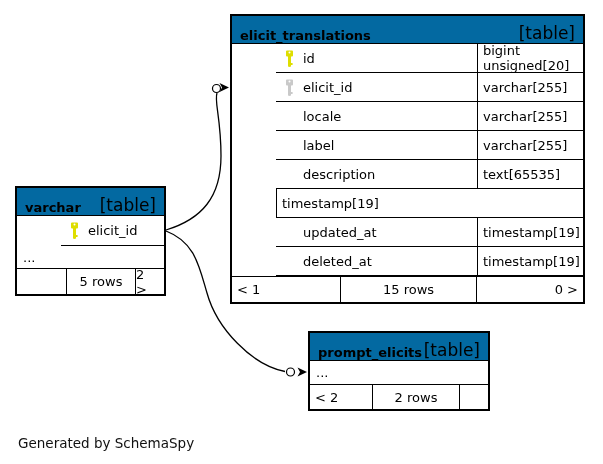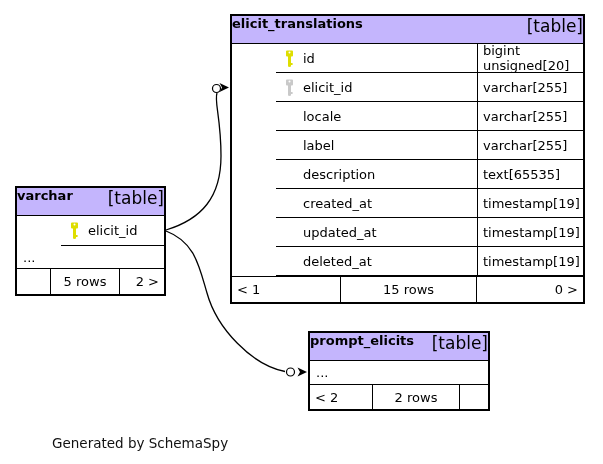--- a/index.html
+++ b/index.html
@@ -22,25 +22,25 @@
   }
   .db-table {
     position: absolute;
     border: 2px solid #000;
     background: #fff;
     display: flex;
     flex-direction: column;
     font-size: 13px;
   }
   .tbl-header {
-    background: #c4b5fd;
+    background: #0369a1;
     border-bottom: 1px solid #000;
     display: flex;
-    align-items: flex-start;
-    padding: 0 0;
+    align-items: flex-end;
+    padding: 0 8px;
     flex: none;
   }
   .tbl-header .tbl-name { font-weight: bold; font-size: 13px; }
   .tbl-header .tbl-tag { margin-left: auto; font-size: 17px; font-weight: normal; }
   .col-row {
     display: flex;
     border-bottom: 1px solid #000;
     flex: none;
     align-items: stretch;
     margin-left: 44px;
@@ -93,39 +93,38 @@
   #tbl-elicit-translations .tbl-footer { height: 26px; }
   #tbl-elicit-translations .foot-cell.left { width: 108px; }
   #tbl-elicit-translations .foot-cell.mid { width: 137px; }
 
   
   #tbl-elicits { left: 15px; top: 186px; width: 151px; }
   #tbl-elicits .tbl-header { height: 28px; }
   #tbl-elicits .col-row { height: 30px; }
   #tbl-elicits .name-cell { flex: 1; }
   #tbl-elicits .ellipsis-row { height: 23px; }
-  #tbl-elicits .tbl-footer { height: 25px; }
+  #tbl-elicits .tbl-footer { height: 25px; padding-left: 16px; }
   #tbl-elicits .foot-cell.left { width: 33px; }
   #tbl-elicits .foot-cell.mid { width: 70px; }
 
   
   #tbl-prompt-elicits { left: 308px; top: 331px; width: 182px; }
   #tbl-prompt-elicits .tbl-header { height: 28px; }
   #tbl-prompt-elicits .ellipsis-row { height: 24px; }
   #tbl-prompt-elicits .tbl-footer { height: 24px; }
   #tbl-prompt-elicits .foot-cell.left { width: 62px; }
   #tbl-prompt-elicits .foot-cell.mid { width: 88px; }
 
   .credit {
     position: absolute;
     left: 18px;
     top: 435px;
     font-size: 13.5px;
     color: #111;
-    margin-left: 34px;
   }
 </style>
 </head>
 <body>
 
 <div class="canvas">
 
   <svg class="overlay" width="603" height="464" viewBox="0 0 603 464">
 
     <g>
@@ -191,24 +190,20 @@
 
     <div class="col-row">
       <div class="name-cell">
         <span class="key-slot"></span>
         <span>description</span>
       </div>
       <div class="type-cell">text[65535]</div>
     </div>
 
     <div class="col-row">
-      <div class="name-cell">
-        <span class="key-slot"></span>
-        <span>created_at</span>
-      </div>
       <div class="type-cell">timestamp[19]</div>
     </div>
 
     <div class="col-row">
       <div class="name-cell">
         <span class="key-slot"></span>
         <span>updated_at</span>
       </div>
       <div class="type-cell">timestamp[19]</div>
     </div>

